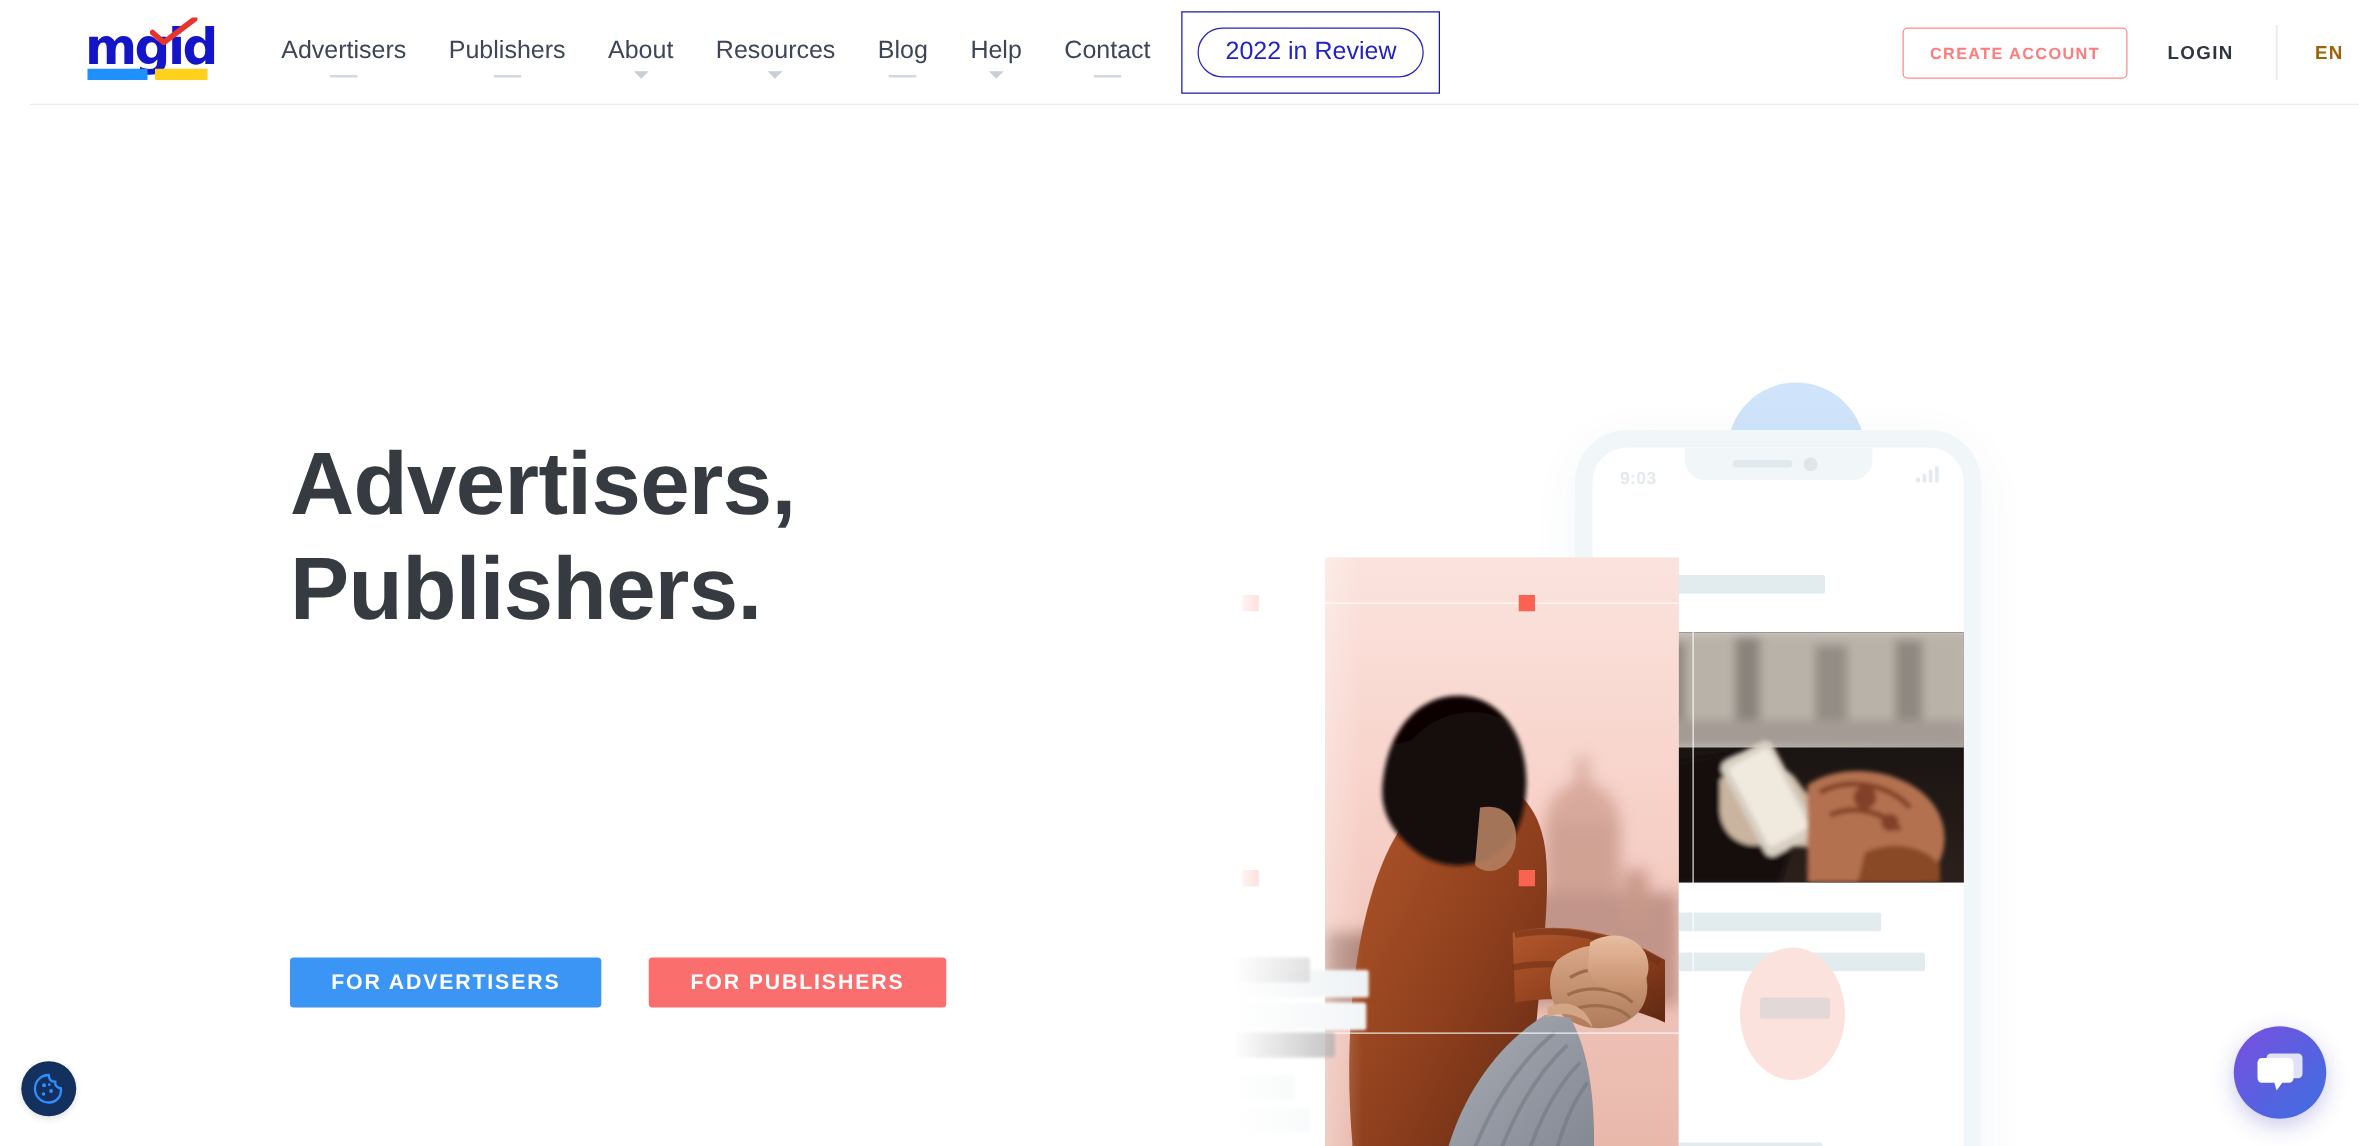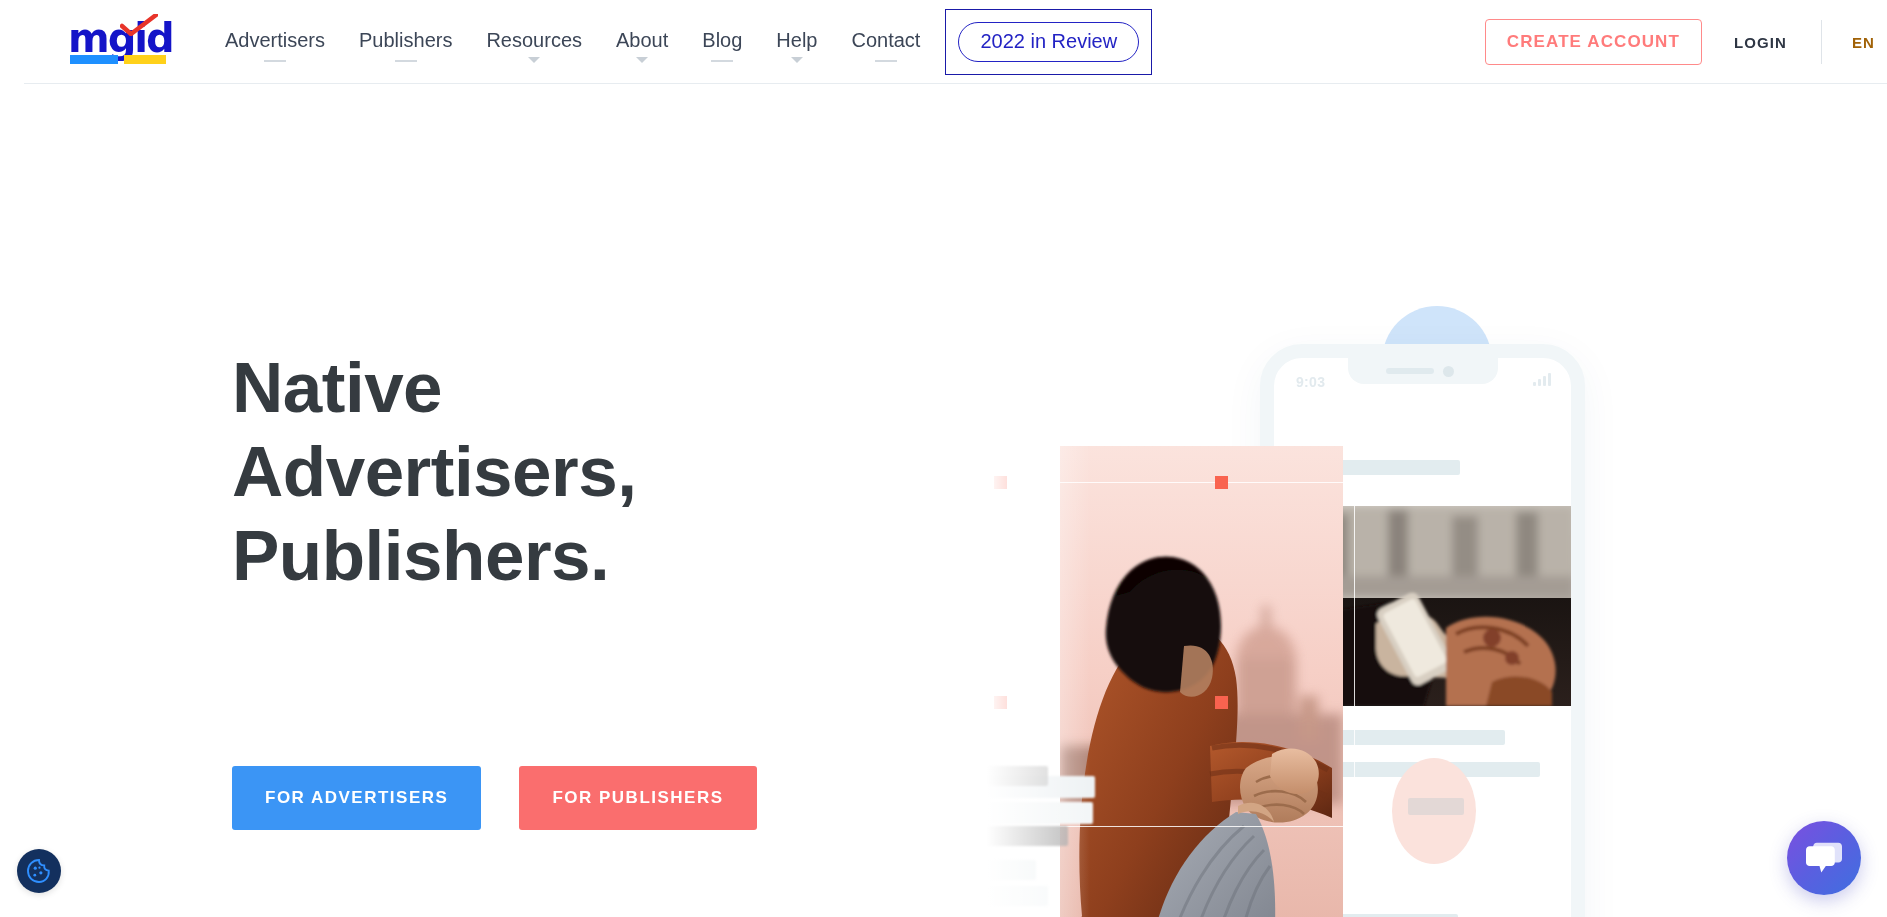--- a/index.html
+++ b/index.html
@@ -143,21 +143,21 @@
     top: 0;
     height: 84px;
     display: flex;
     align-items: center;
   }
   .btn-create {
     border: 1px solid #ff8a8a;
     border-radius: 4px;
     color: #ff7b7b;
     background: #fff;
-    font-size: 17px;
+    font-size: 13px;
     font-weight: 700;
     letter-spacing: 1.1px;
     padding: 12px 21px;
     cursor: pointer;
     white-space: nowrap;
   }
   .btn-login {
     margin-left: 32px;
     font-size: 15px;
     font-weight: 700;
@@ -217,21 +217,21 @@
     display: flex;
     gap: 38px;
   }
   .cta {
     border: none;
     border-radius: 3px;
     color: #ffffff;
     font-size: 17px;
     font-weight: 700;
     letter-spacing: 1.5px;
-    padding: 22px 33px;
+    padding: 10px 33px;
     cursor: pointer;
     font-family: inherit;
     white-space: nowrap;
   }
   .cta-adv { background: #3b95f5; }
   .cta-pub { background: #fa6e6e; }
 
   
   .illus {
     position: absolute;
@@ -462,26 +462,26 @@
       <span class="nav-label">Advertisers</span>
       <span class="nav-marker dash"></span>
     </div>
 
     <div class="nav-item">
       <span class="nav-label">Publishers</span>
       <span class="nav-marker dash"></span>
     </div>
 
     <div class="nav-item">
+      <span class="nav-label">About</span>
+      <span class="nav-marker caret"></span>
+    </div>
+
+    <div class="nav-item">
       <span class="nav-label">Resources</span>
-      <span class="nav-marker caret"></span>
-    </div>
-
-    <div class="nav-item">
-      <span class="nav-label">About</span>
       <span class="nav-marker caret"></span>
     </div>
 
     <div class="nav-item">
       <span class="nav-label">Blog</span>
       <span class="nav-marker dash"></span>
     </div>
 
     <div class="nav-item">
       <span class="nav-label">Help</span>
@@ -505,21 +505,20 @@
     <span class="hdr-divider"></span>
     <span class="lang-switch">EN</span>
   </div>
 
 </header>
 
 <section class="hero">
 
   <div class="hero-copy">
     <h1 class="hero-title">
-      <span>Native</span>
       <span>Advertisers,</span>
       <span>Publishers.</span>
     </h1>
   </div>
 
   <div class="hero-ctas">
     <button class="cta cta-adv">FOR ADVERTISERS</button>
     <button class="cta cta-pub">FOR PUBLISHERS</button>
   </div>
 

